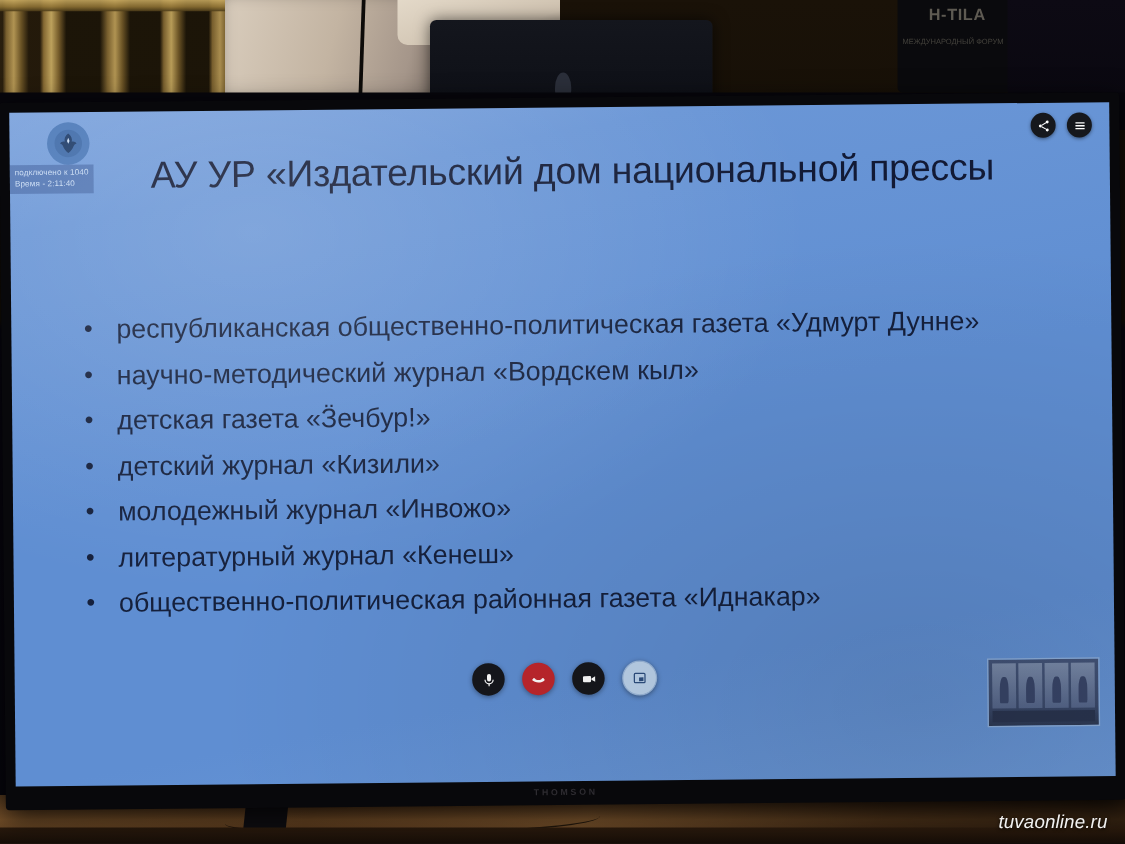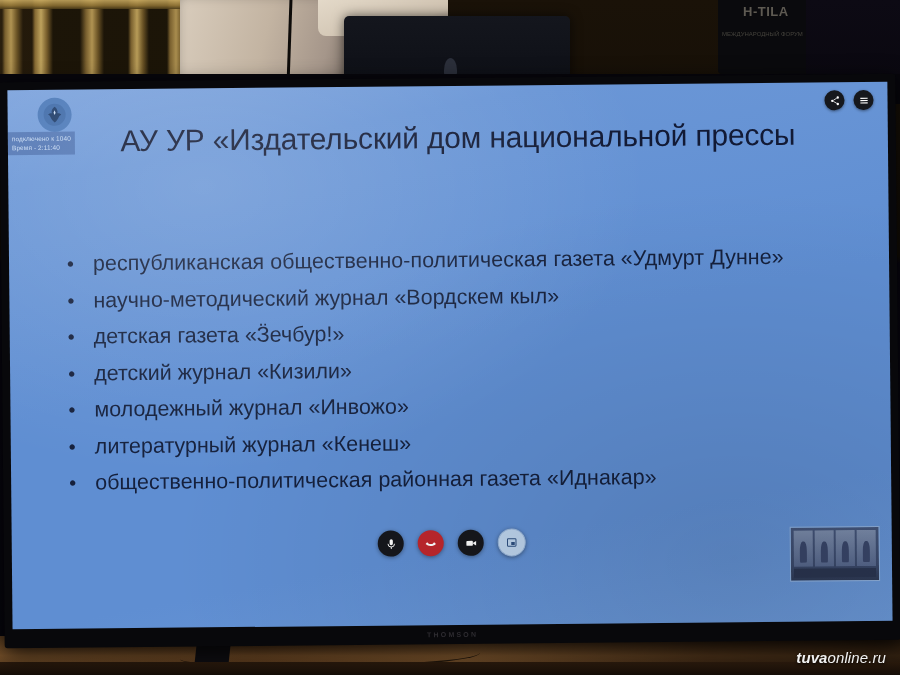--- a/index.html
+++ b/index.html
@@ -387,21 +387,21 @@
   .watermark {
     position: absolute;
     right: 14px;
     bottom: 9px;
     color: #f2f2f2;
     font-size: 15px;
     font-style: italic;
     text-shadow: 0 1px 3px rgba(0,0,0,.9);
     letter-spacing: .1px;
   }
-  .watermark b { font-weight: bold; }
+  .watermark b { font-weight: normal; }
 </style>
 </head>
 <body>
 
 <div id="scene">
 
   <div class="room">
     <div class="balustrade"></div>
     <div class="balustrade-rail"></div>
     <div class="person"></div>

